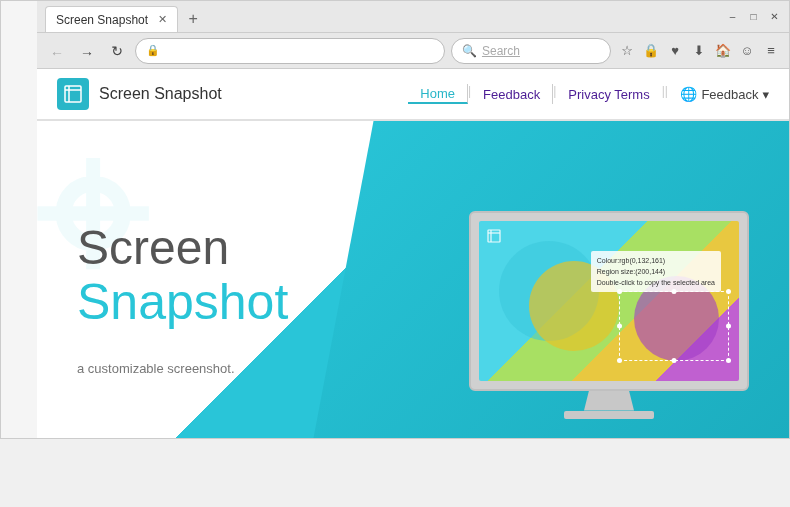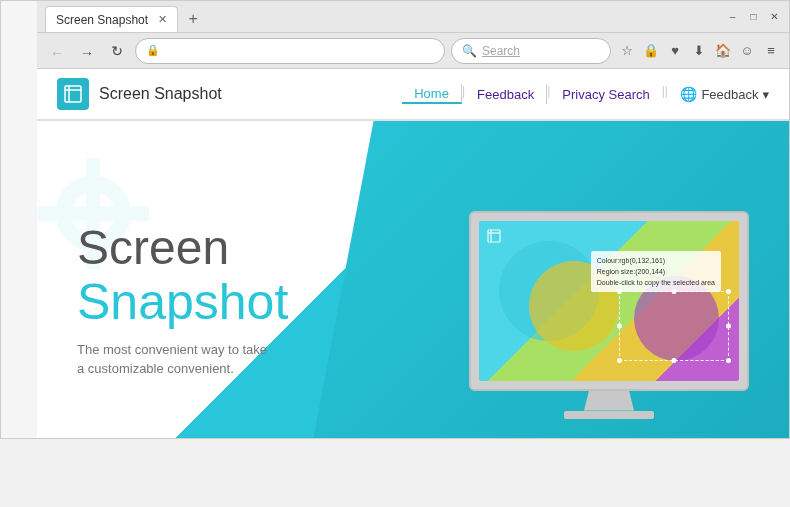--- a/index.html
+++ b/index.html
@@ -486,21 +486,21 @@
           </svg>
         </div>
         <span class="logo-text">Screen Snapshot</span>
       </div>
 
       <nav class="site-nav">
         <a class="nav-link active">Home</a>
         <span style="color:#ccc;font-size:12px;">|</span>
         <a class="nav-link">Feedback</a>
         <span style="color:#ccc;font-size:12px;">|</span>
-        <a class="nav-link">Privacy Search</a>
+        <a class="nav-link">Privacy Terms</a>
         <span style="color:#ccc;font-size:12px;">|</span>
         <span style="color:#ccc;font-size:12px;">|</span>
         <div class="nav-lang">
           <span class="lang-globe">🌐</span>
           <span>Feedback</span>
           <span>▾</span>
         </div>
       </nav>
     </div>
 
@@ -510,22 +510,22 @@
 
       <div style="position:absolute;top:-10px;left:0;font-size:200px;color:rgba(41,197,216,0.07);font-weight:bold;z-index:0;line-height:1;">⌖</div>
       <div style="position:absolute;bottom:-40px;right:0;font-size:200px;color:rgba(255,255,255,0.08);font-weight:bold;z-index:0;line-height:1;">⌖</div>
 
       <div class="hero-content">
 
         <div class="hero-text">
           <div class="hero-title-line1">Screen</div>
           <div class="hero-title-line2">Snapshot</div>
           <div class="hero-subtitle">
-            <span>The most convenient way to take</span><br>
-            <span>a customizable convenient.</span>
+            <br>
+            <span>a customizable screenshot.</span>
           </div>
         </div>
       </div>
 
       <div class="monitor-wrap">
         <div class="monitor">
           <div class="monitor-screen-outer">
             <div class="monitor-screen">
 
               <div class="screen-circle-teal"></div>

